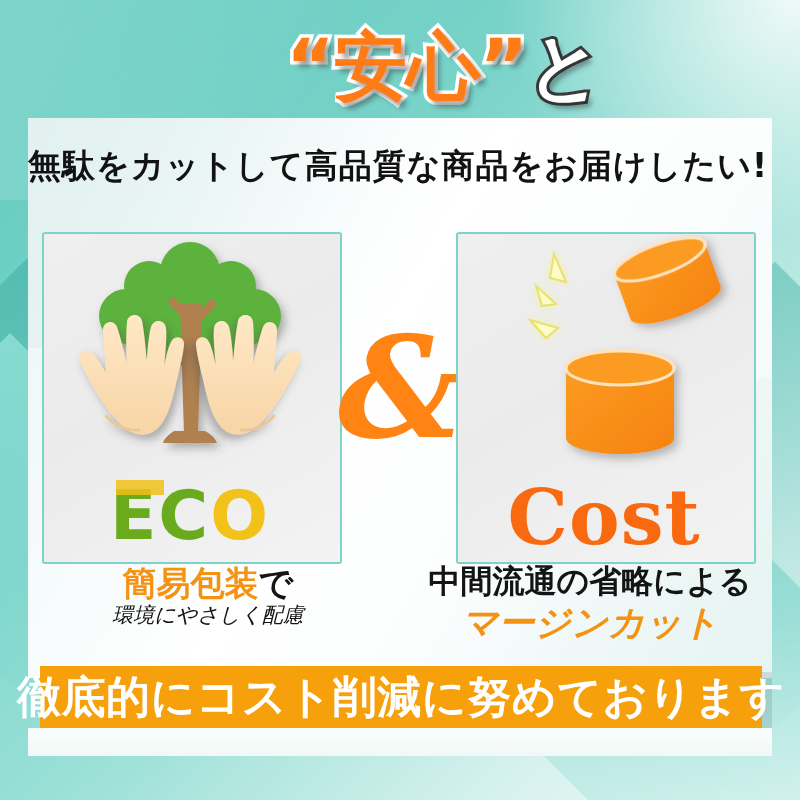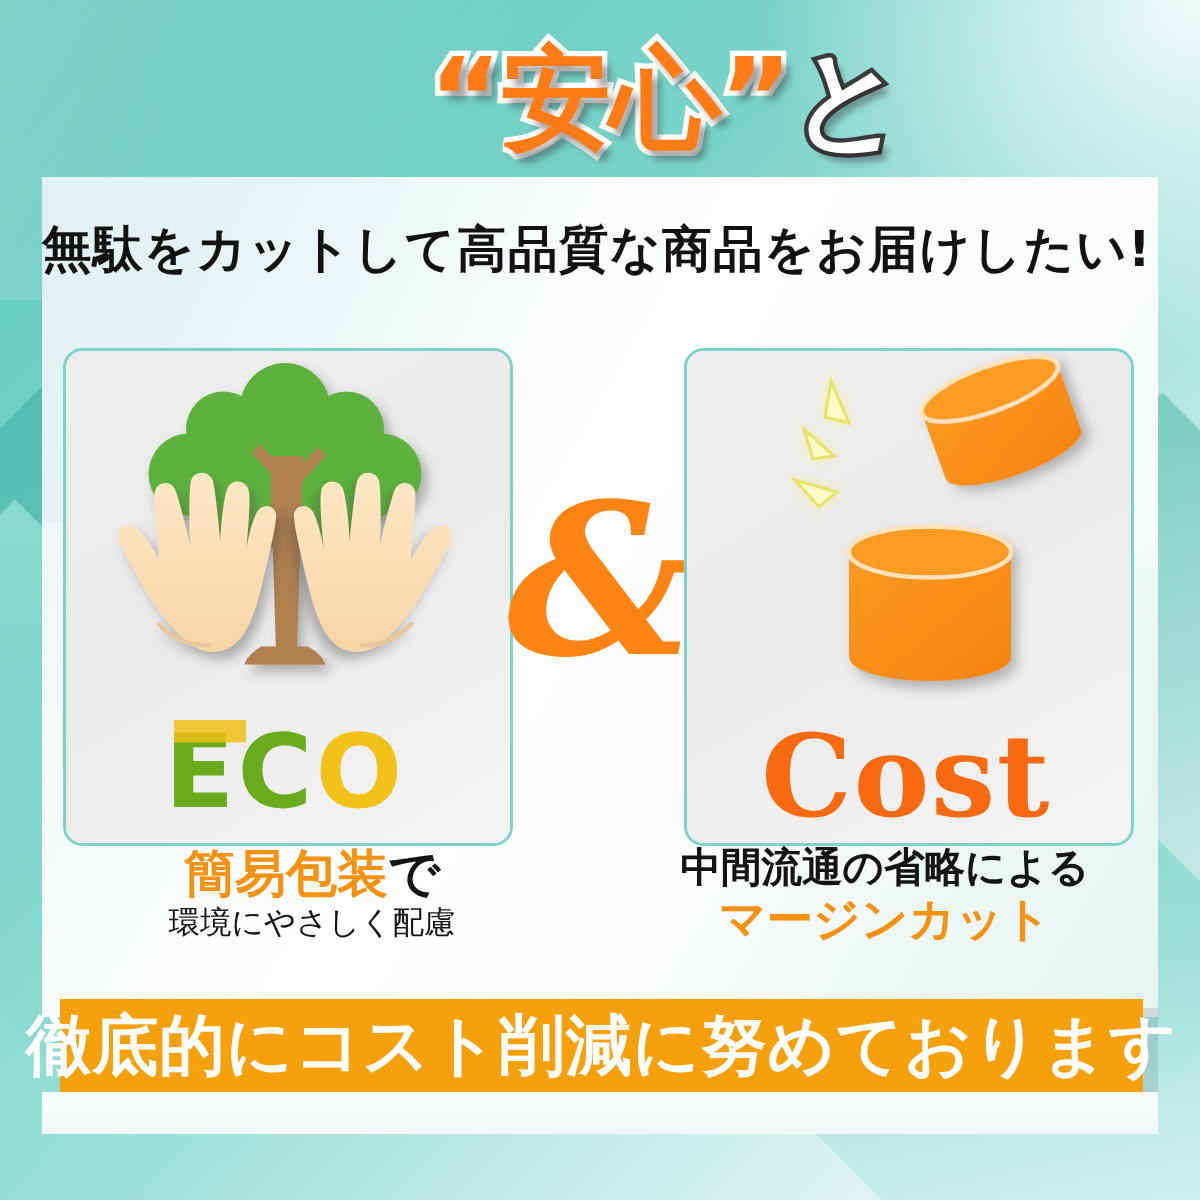--- a/index.html
+++ b/index.html
@@ -64,21 +64,21 @@
     font-size:33px;font-weight:600;color:#121212;letter-spacing:1px;
     white-space:nowrap;
   }
 
   
   .cards{position:absolute;left:0;top:114px;width:744px;height:330px;}
   .card{
     position:absolute;top:0;width:296px;height:328px;
     background:#ededed;
     border:2px solid #7ed3c8;
-    border-radius:13px;
+    border-radius:3px;
     overflow:hidden;
   }
   .card-eco{left:14px;}
   .card-cost{left:402px;margin-left:26px;}
   .card-inner{position:absolute;inset:0;background:linear-gradient(150deg,#efefef 0%,#ebebeb 45%,#f3f3f3 100%);}
 
   .amp{
     position:absolute;left:310px;top:86px;width:84px;text-align:center;
     font-family:"DejaVu Serif","Liberation Serif",serif;
     font-size:140px;line-height:1;font-weight:700;font-style:italic;
@@ -108,25 +108,25 @@
   .captions{position:absolute;left:0;top:446px;width:744px;height:96px;}
   .cap{position:absolute;top:0;width:340px;text-align:center;}
   .cap-left{left:10px;}
   .cap-right{left:392px;}
   .cap-l1{
     font-family:"DejaVu Sans","Liberation Sans",sans-serif;
     font-size:34px;font-weight:600;line-height:1.12;color:#141414;white-space:nowrap;
   }
   .cap-l2{
     font-family:"DejaVu Sans","Liberation Sans",sans-serif;
-    font-size:21px;font-weight:500;line-height:1.25;color:#141414;white-space:nowrap;
+    font-size:21px;font-weight:500;line-height:1.25;color:#141414;white-space:nowrap;font-style:italic;
   }
   .or{color:#f59211;}
-  .cap-right .cap-l1{font-size:27px;}
-  .cap-right .cap-l2{font-size:31px;font-weight:600;}
+  .cap-right .cap-l1{font-size:32px;}
+  .cap-right .cap-l2{font-size:36px;font-weight:600;}
 
   
   .banner{
     position:absolute;left:40px;top:666px;width:722px;height:62px;
     background:#f6a00c;
     display:flex;align-items:center;justify-content:center;
   }
   .banner span{
     font-family:"DejaVu Sans","Liberation Sans",sans-serif;
     font-size:44px;font-weight:700;color:#ffffff;letter-spacing:.5px;white-space:nowrap;

